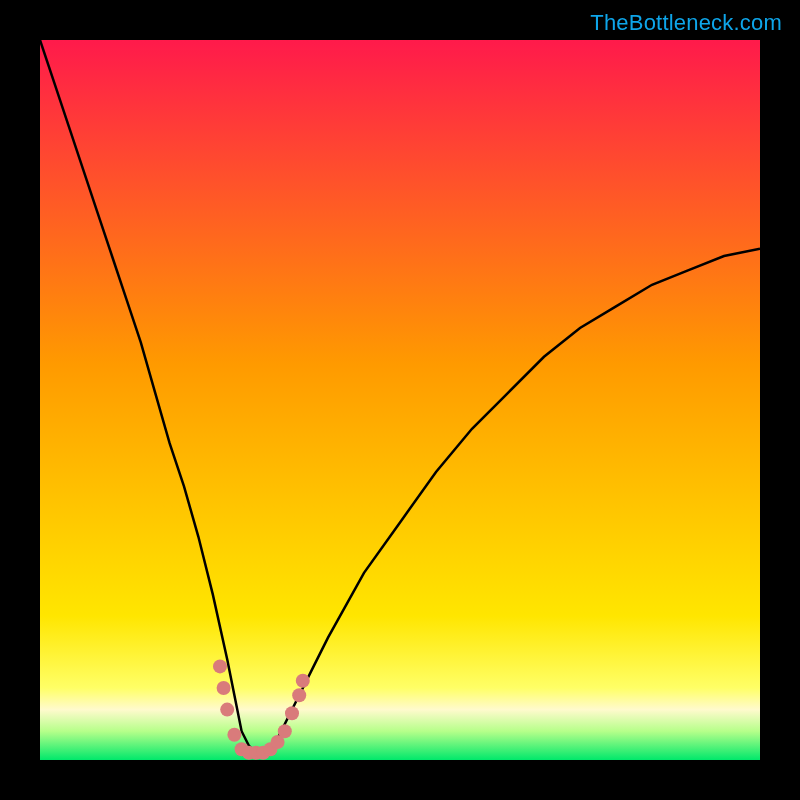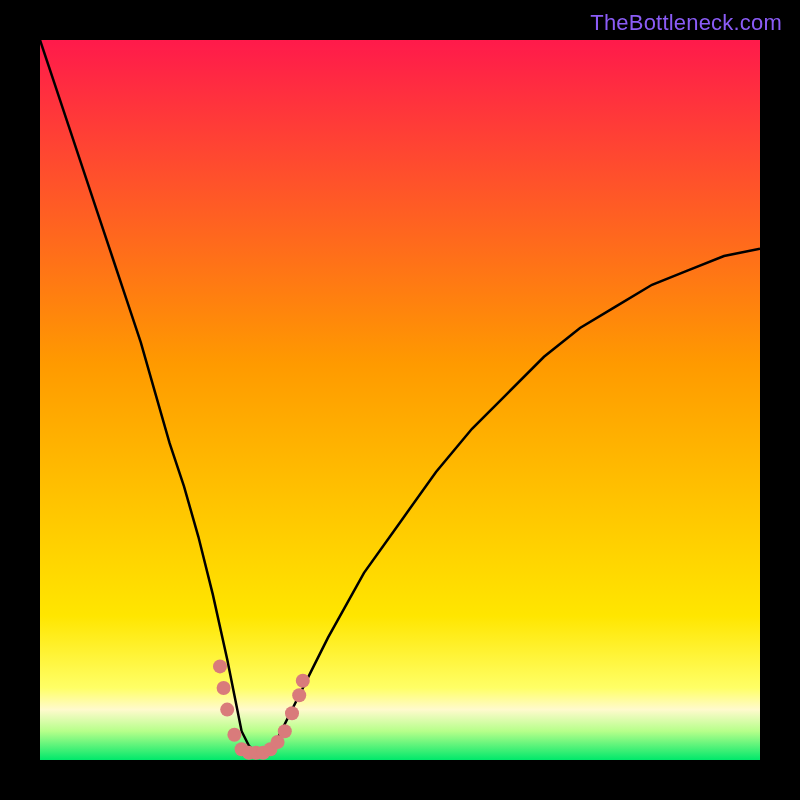--- a/index.html
+++ b/index.html
@@ -22,21 +22,21 @@
     top: 40px;
     width: 720px;
     height: 720px;
     overflow: hidden;
   }
   .watermark {
     position: absolute;
     top: 10px;
     right: 18px;
     font-size: 22px;
-    color: #8b5cf6;
+    color: #0ea5e9;
     font-weight: 500;
     letter-spacing: 0.2px;
   }
 </style>
 </head>
 <body>
 
 <div class="frame">
   <div class="watermark">TheBottleneck.com</div>
   <div class="plot-area">

